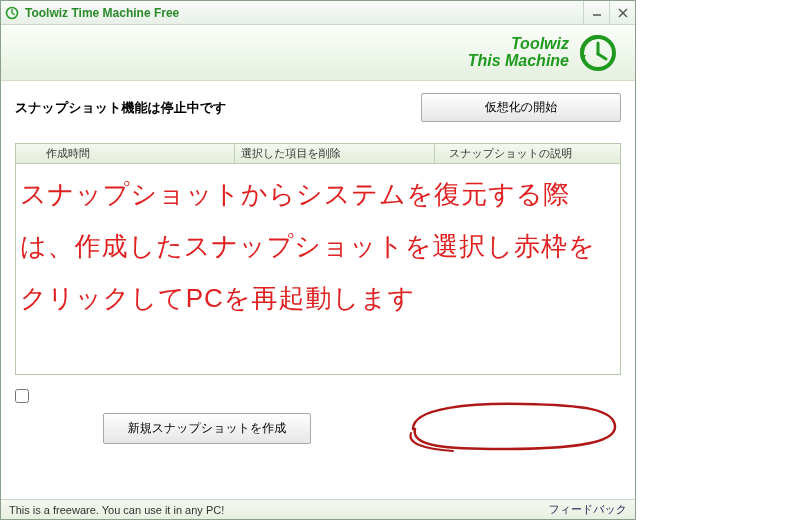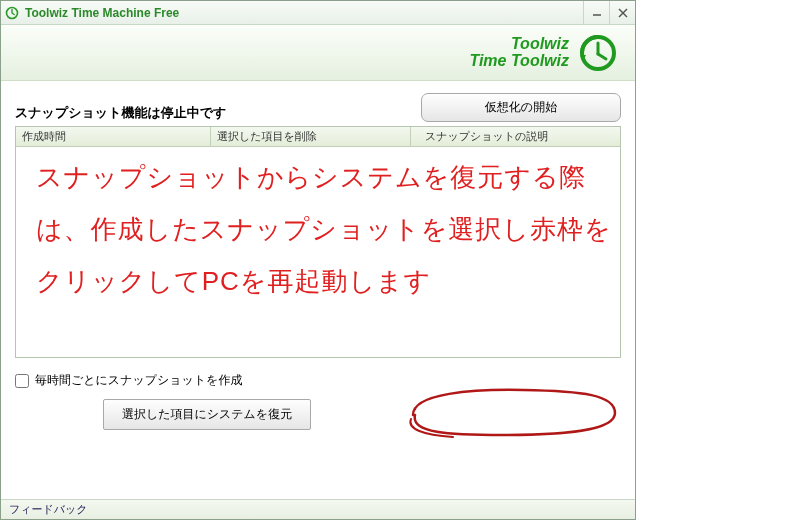--- a/index.html
+++ b/index.html
@@ -69,35 +69,35 @@
   .brand-logo svg { display:block; }
   .content {
     flex: 1;
     padding: 12px 14px 6px 14px;
     display: flex;
     flex-direction: column;
     position: relative;
   }
   .status-row {
     display: flex;
-    align-items: flex-end;
+    align-items: center;
     justify-content: space-between;
-    margin-bottom: 4px;
+    margin-bottom: 21px;
     font-family: Liberation Mono, monospace;
   }
   .status-text { font-weight: bold; font-size: 13px; }
   .main-button {
     border: 1px solid #a8a8a8;
     background: linear-gradient(#fefefe, #e6e6e6);
     padding: 5px 16px;
     width: 200px;
     text-align: center;
     font-size: 12px;
     cursor: pointer;
-    border-radius: 7px;
+    border-radius: 2px;
   }
   .table-wrap {
     border: 1px solid #b5c5b0;
     height: 232px;
     background: #fff;
     display: flex;
     flex-direction: column;
     position: relative;
     overflow: hidden;
   }
@@ -108,26 +108,26 @@
     height: 20px;
     font-size: 11px;
     color: #333;
   }
   .th {
     border-right: 1px solid #c2d0b8;
     padding: 2px 6px;
     display: flex; align-items: center;
   }
   .th.c1 { width: 100px; }
-  .th.c2 { width: 195px; }
+  .th.c2 { width: 195px; margin-left: 24px; }
   .th.c3 { width: 200px; }
   .th.c4 { flex: 1; border-right: none; margin-left: 8px; }
   .overlay-text {
     position: absolute;
-    top: 24px; left: 20px; right: 8px;
+    top: 24px; left: 4px; right: 8px;
     color: #e02020;
     font-size: 26px;
     line-height: 2.0;
     letter-spacing: 1px;
     font-family: "Meiryo", sans-serif;
   }
   .checkbox-row {
     margin-top: 14px;
     display: flex;
     align-items: center;
@@ -197,21 +197,21 @@
           <line x1="1" y1="1" x2="9" y2="9" stroke="#555" stroke-width="1.5"></line>
           <line x1="9" y1="1" x2="1" y2="9" stroke="#555" stroke-width="1.5"></line>
         </svg>
       </div>
     </div>
   </div>
 
   <div class="header-bar">
     <div class="brand-text">
       <div>Toolwiz</div>
-      <div>Time Toolwiz</div>
+      <div>This Machine</div>
     </div>
     <div class="brand-logo">
       <svg width="42" height="42" viewBox="0 0 42 42">
         <circle cx="21" cy="21" r="16" fill="none" stroke="#1f9a1f" stroke-width="4"></circle>
         <path d="M5 21 A16 16 0 0 1 21 5" fill="none" stroke="#1f9a1f" stroke-width="4"></path>
         <polygon points="3,23 9,23 6,29" fill="#1f9a1f"></polygon>
         <line x1="21" y1="11" x2="21" y2="22" stroke="#1f9a1f" stroke-width="3" stroke-linecap="round"></line>
         <line x1="21" y1="22" x2="29" y2="27" stroke="#1f9a1f" stroke-width="3" stroke-linecap="round"></line>
       </svg>
     </div>
@@ -228,30 +228,30 @@
       <div class="thead">
         <div class="th c2">作成時間</div>
         <div class="th c3">選択した項目を削除</div>
         <div class="th c4">スナップショットの説明</div>
       </div>
       <div class="overlay-text">スナップショットからシステムを復元する際は、作成したスナップショットを選択し赤枠をクリックしてPCを再起動します</div>
     </div>
 
     <label class="checkbox-row">
       <input type="checkbox" style="">
-      <span>毎時間ごとにスナップショットを作成</span>
     </label>
 
     <div class="button-row">
-      <div class="action-btn">選択した項目にシステムを復元</div>
+      <div class="action-btn">新規スナップショットを作成</div>
       <svg class="circle-mark" viewBox="0 0 232 56">
         <path d="M 20 30 C 20 8, 80 4, 130 5 C 190 6, 222 10, 222 28 C 222 46, 170 50, 110 50 C 55 50, 18 48, 22 30" fill="none" stroke="#b01818" stroke-width="2.5" stroke-linecap="round"></path>
         <path d="M 18 34 C 14 44, 30 50, 60 52" fill="none" stroke="#b01818" stroke-width="2" stroke-linecap="round"></path>
       </svg>
     </div>
 
   </div>
 
   <div class="footer">
+    <span>This is a freeware. You can use it in any PC!</span>
     <a>フィードバック</a>
   </div>
 
 </div>
 
 </body></html>

